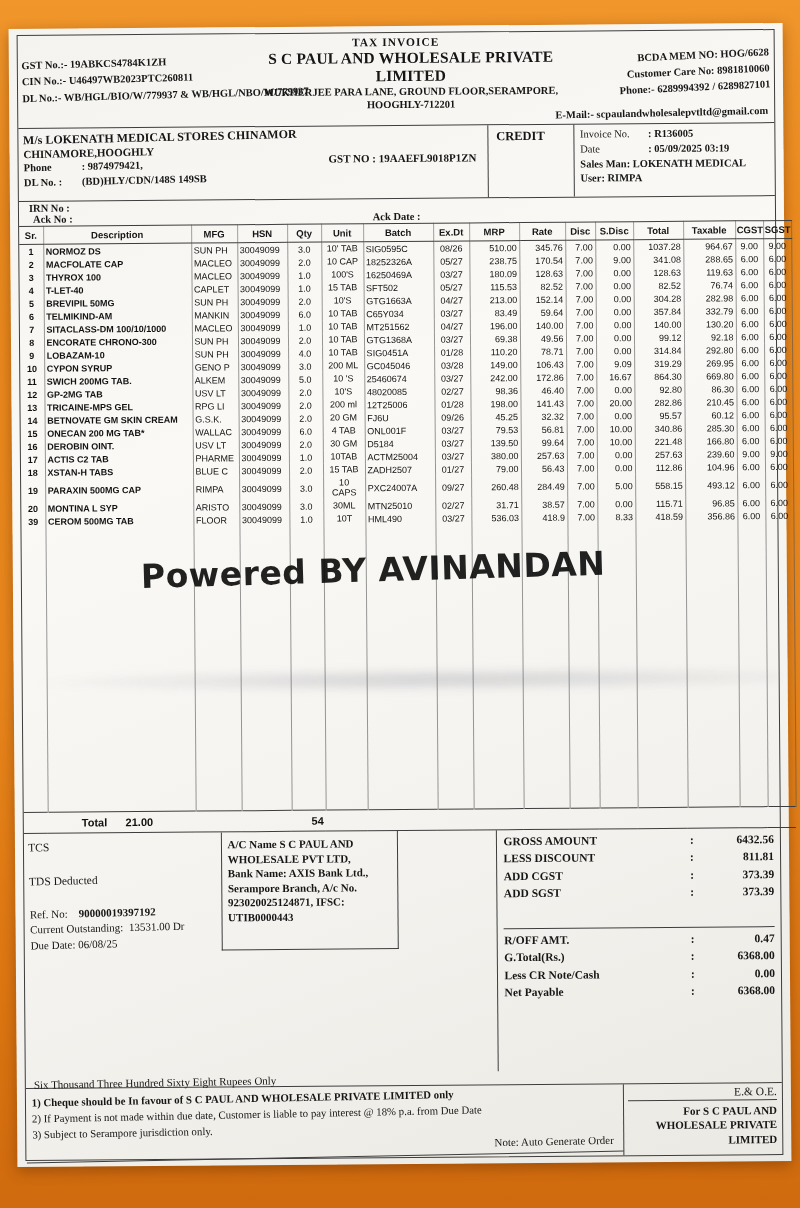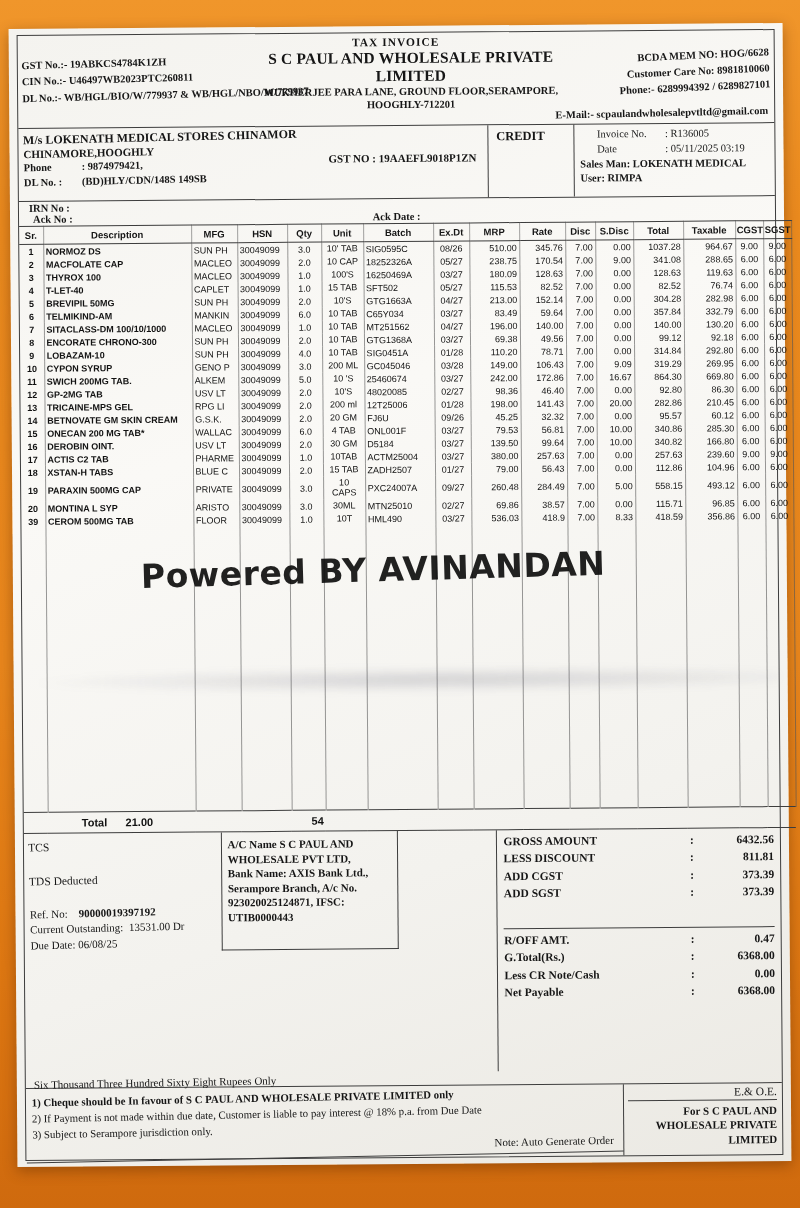--- a/index.html
+++ b/index.html
@@ -32,22 +32,22 @@
     grid-template-columns:41% 21% 11.5% 26.5%;min-height:72px;}
   .cust-left{padding:2px 0 2px 5px;transform:rotate(-.9deg);}
   .buyer-name{font-weight:700;font-size:12px;}
   .buyer-addr{font-weight:700;font-size:11px;}
   .kv{display:flex;font-size:10.5px;font-weight:700;line-height:1.45;}
   .kv .k{width:58px;flex:none;}
   .cust-gst{font-size:11px;font-weight:700;padding-top:26px;}
   .credit-cell{border-left:1.1px solid #3d3d3d;border-right:1.1px solid #3d3d3d;font-weight:700;font-size:12.5px;padding:4px 0 0 8px;}
   .invdet{padding:3px 2px 2px 6px;font-size:10.5px;line-height:1.4;}
   .invdet .row{display:flex;}
-  .invdet .lab{width:68px;flex:none;margin-left:17px;}
-  .invdet .val{font-weight:400;}
+  .invdet .lab{width:68px;flex:none;}
+  .invdet .val{font-weight:700;}
   .invdet .plain{font-weight:700;}
   
   .irn{font-size:10.5px;font-weight:700;padding:1px 0 0 10px;}
   .ackrow{display:flex;font-size:10.5px;font-weight:700;padding:0 0 1px 14px;}
   .ackrow .ackdate{margin-left:300px;}
   
   table{border-collapse:collapse;table-layout:fixed;width:100%;font-family:"Liberation Sans",sans-serif;}
   thead th{border-top:1.1px solid #3d3d3d;border-bottom:1.1px solid #3d3d3d;border-right:.8px solid #55555588;
     font-size:9.5px;font-weight:700;padding:3px 1px;text-align:center;white-space:nowrap;overflow:hidden;}
   thead th:first-child{border-right:.8px solid #55555588;}
@@ -132,21 +132,21 @@
       </div>
       <div class="cust-gst">GST NO : 19AAEFL9018P1ZN</div>
       <div class="credit-cell">CREDIT</div>
       <div class="invdet">
         <div class="row">
           <span class="lab">Invoice No.</span>
           <span class="val">: R136005</span>
         </div>
         <div class="row">
           <span class="lab">Date</span>
-          <span class="val">: 05/11/2025  03:19</span>
+          <span class="val">: 05/09/2025  03:19</span>
         </div>
         <div class="plain">Sales Man: LOKENATH MEDICAL</div>
         <div class="plain">User: RIMPA</div>
       </div>
     </div>
 
     <div class="irn">IRN No :</div>
     <div class="ackrow">
       <span>Ack No :</span>
       <span class="ackdate">Ack Date :</span>
@@ -468,21 +468,21 @@
             <td class="c2">USV LT</td>
             <td class="c3">30049099</td>
             <td class="c4">2.0</td>
             <td class="c5">30 GM</td>
             <td class="c6">D5184</td>
             <td class="c7">03/27</td>
             <td class="c8">139.50</td>
             <td class="c9">99.64</td>
             <td class="c10">7.00</td>
             <td class="c11">10.00</td>
-            <td class="c12">340.82</td>
+            <td class="c12">221.48</td>
             <td class="c13">166.80</td>
             <td class="c14">6.00</td>
             <td class="c15">6.00</td>
           </tr>
           <tr>
             <td class="c0">17</td>
             <td class="c1">ACTIS C2 TAB</td>
             <td class="c2">PHARME</td>
             <td class="c3">30049099</td>
             <td class="c4">1.0</td>
@@ -512,21 +512,21 @@
             <td class="c10">7.00</td>
             <td class="c11">0.00</td>
             <td class="c12">112.86</td>
             <td class="c13">104.96</td>
             <td class="c14">6.00</td>
             <td class="c15">6.00</td>
           </tr>
           <tr>
             <td class="c0">19</td>
             <td class="c1">PARAXIN 500MG CAP</td>
-            <td class="c2">PRIVATE</td>
+            <td class="c2">RIMPA</td>
             <td class="c3">30049099</td>
             <td class="c4">3.0</td>
             <td class="c5">10 CAPS</td>
             <td class="c6">PXC24007A</td>
             <td class="c7">09/27</td>
             <td class="c8">260.48</td>
             <td class="c9">284.49</td>
             <td class="c10">7.00</td>
             <td class="c11">5.00</td>
             <td class="c12">558.15</td>
@@ -536,21 +536,21 @@
           </tr>
           <tr>
             <td class="c0">20</td>
             <td class="c1">MONTINA L SYP</td>
             <td class="c2">ARISTO</td>
             <td class="c3">30049099</td>
             <td class="c4">3.0</td>
             <td class="c5">30ML</td>
             <td class="c6">MTN25010</td>
             <td class="c7">02/27</td>
-            <td class="c8">69.86</td>
+            <td class="c8">31.71</td>
             <td class="c9">38.57</td>
             <td class="c10">7.00</td>
             <td class="c11">0.00</td>
             <td class="c12">115.71</td>
             <td class="c13">96.85</td>
             <td class="c14">6.00</td>
             <td class="c15">6.00</td>
           </tr>
           <tr>
             <td class="c0">39</td>

